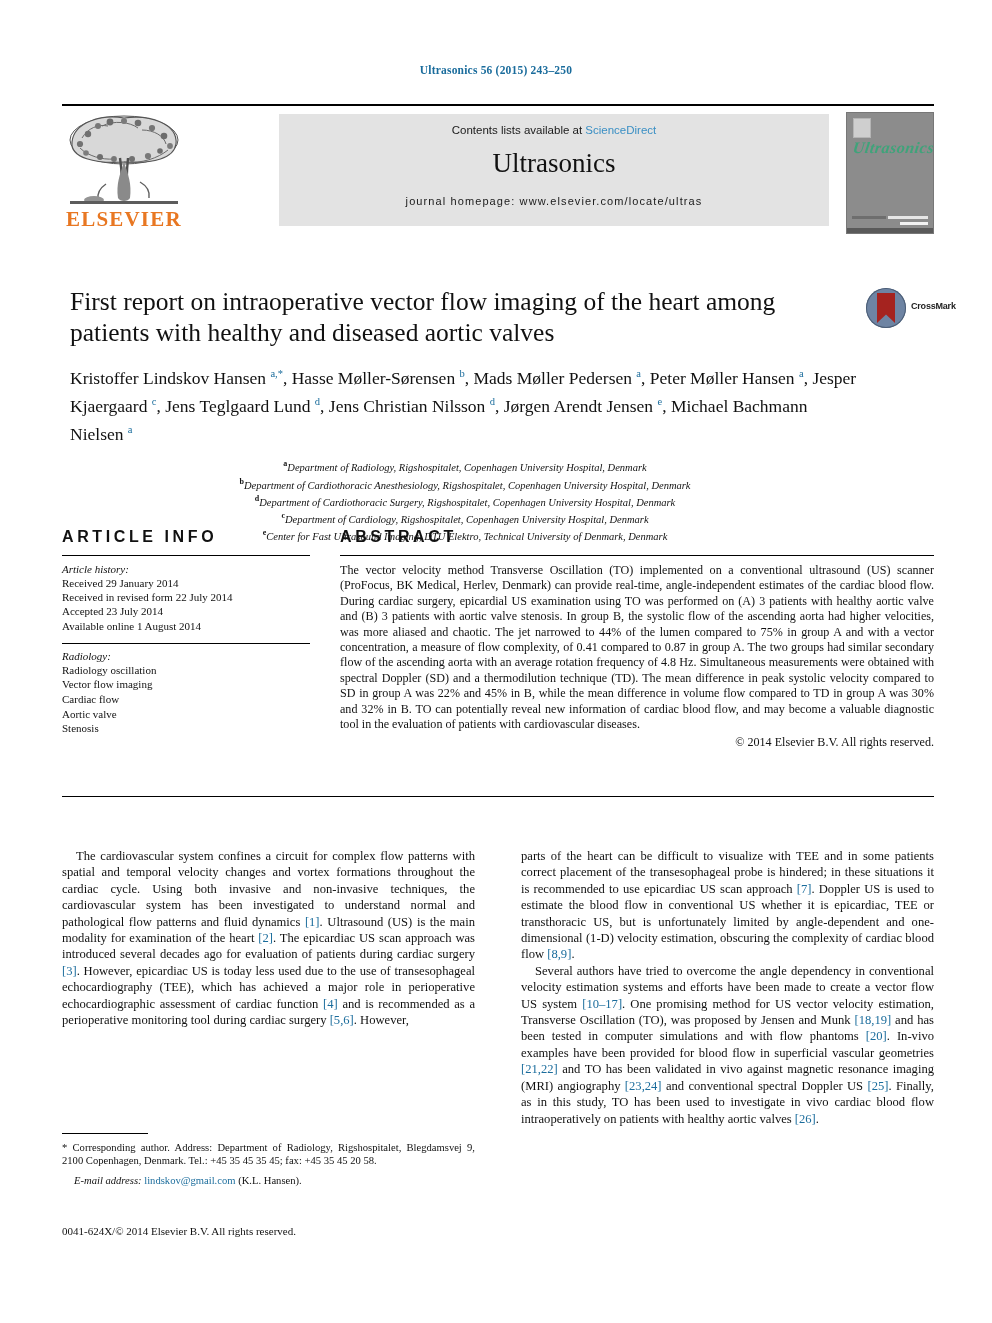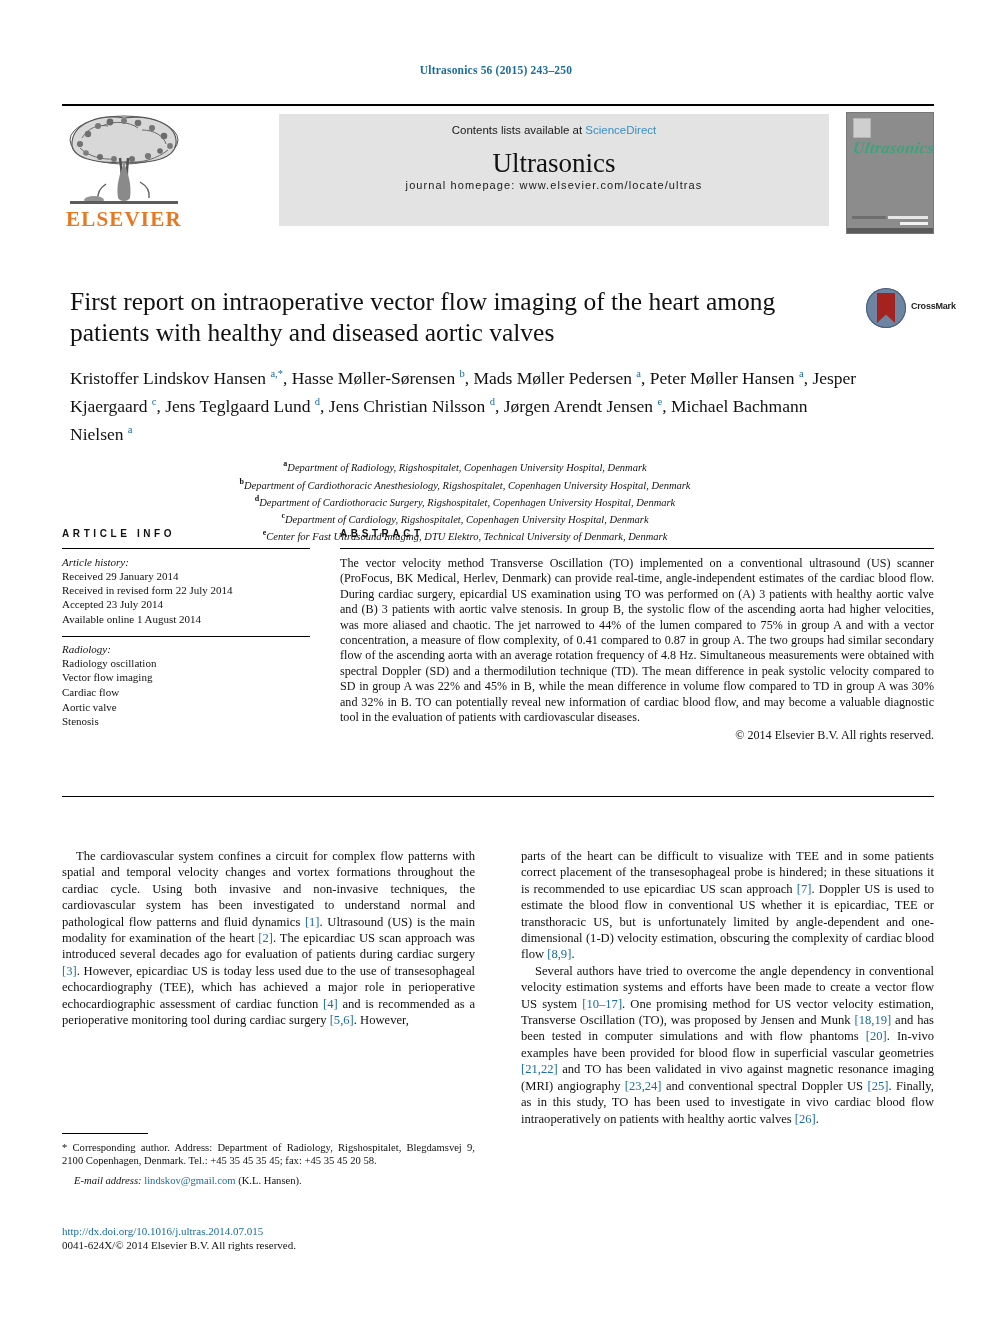--- a/index.html
+++ b/index.html
@@ -64,21 +64,21 @@
     font-family:"Liberation Serif", serif;
     font-size:27px;
     margin-top:12px;
     color:#111;
   }
   .homepage{
     text-align:center;
     font-family:"Liberation Sans", sans-serif;
     font-size:11px;
     letter-spacing:1.1px;
-    margin-top:0;
+    margin-top:16px;
     color:#1a1a1a;
   }
   .mast-cover{
     position:absolute;right:0px;top:6px;width:88px;height:122px;
     background:#8c8c8c;
     border:1px solid #777;
     box-sizing:border-box;
     overflow:hidden;
   }
   .cover-mark{
@@ -163,21 +163,21 @@
     position:absolute;left:62px;top:528px;width:872px;
   }
   .col-info{
     position:absolute;left:0;top:0;width:248px;
   }
   .col-abs{
     position:absolute;left:278px;top:0;width:594px;
   }
   .sec-head{
     font-family:"Liberation Sans", sans-serif;
-    font-size:10px;
+    font-size:16px;
     font-weight:bold;
     letter-spacing:3.6px;
     margin-bottom:9px;
     color:#111;
   }
   .hr-black{height:0;border-top:1.6px solid #000;margin-bottom:7px;}
   .hr-gray{height:0;border-top:1px solid #000;margin:10px 0 6px 0;}
   .info-label{
     font-family:"Liberation Serif", serif;
     font-style:italic;
@@ -400,17 +400,16 @@
     <div class="fn-rule"></div>
     <div class="fn-text">* Corresponding author. Address: Department of Radiology, Rigshospitalet, Blegdamsvej 9, 2100 Copenhagen, Denmark. Tel.: +45 35 45 35 45; fax: +45 35 45 20 58.</div>
     <div class="fn-email">
       <i>E-mail address:</i>
       <span class="link">lindskov@gmail.com</span>
       <span>(K.L. Hansen).</span>
     </div>
   </div>
 
   <div class="doiblock">
-    <div class="doi">http://dx.doi.org/10.1016/j.ultras.2014.07.015</div>
     <div class="issn">0041-624X/© 2014 Elsevier B.V. All rights reserved.</div>
   </div>
 
 </div>
 
 </body></html>

